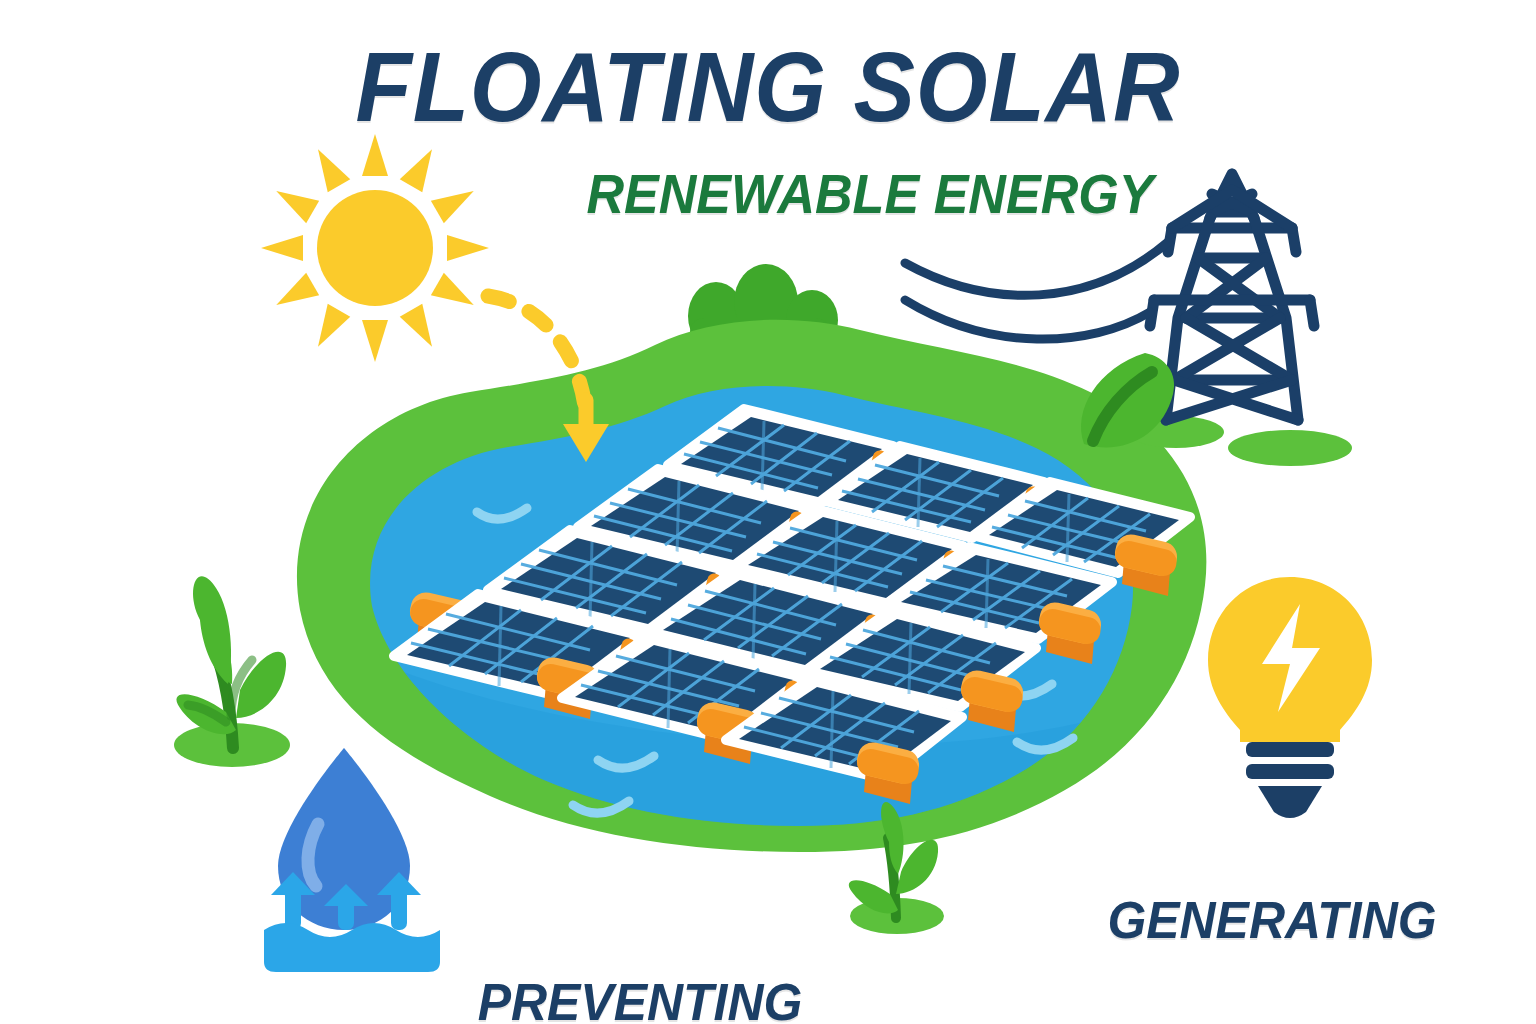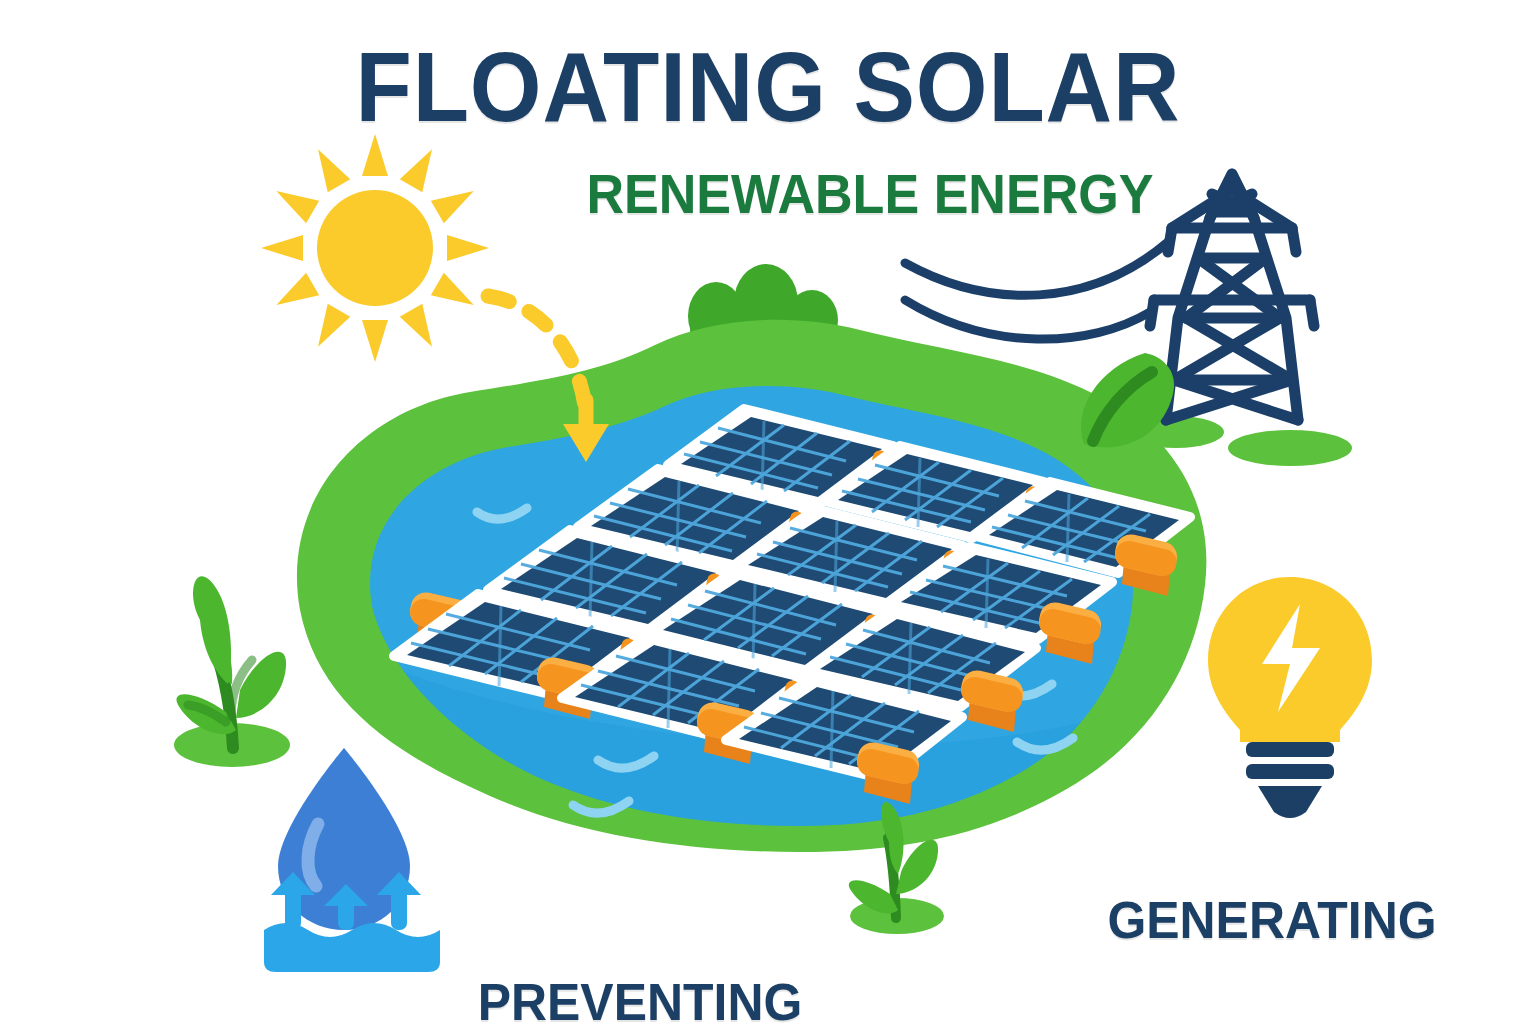--- a/index.html
+++ b/index.html
@@ -3,21 +3,21 @@
 <meta charset="utf-8">
 <style>
   html,body{margin:0;padding:0;}
   body{
     width:1536px;height:1024px;
     background:#ffffff;
     font-family:"Liberation Sans", sans-serif;
     overflow:hidden;
     position:relative;
   }
-  #stage{position:absolute;inset:0;width:1536px;height:997px;}
+  #stage{position:absolute;inset:0;width:1536px;height:997px;font-style:italic;}
   .txt{position:absolute;white-space:pre;font-weight:bold;line-height:1.0;}
 
   #title{
     left:0;right:0;top:38px;
     text-align:center;
     font-size:98px;
     letter-spacing:1px;
     color:#1C3F66;
     transform:scaleX(0.94);
     text-shadow:0 2px 0 rgba(0,0,0,0.10);

